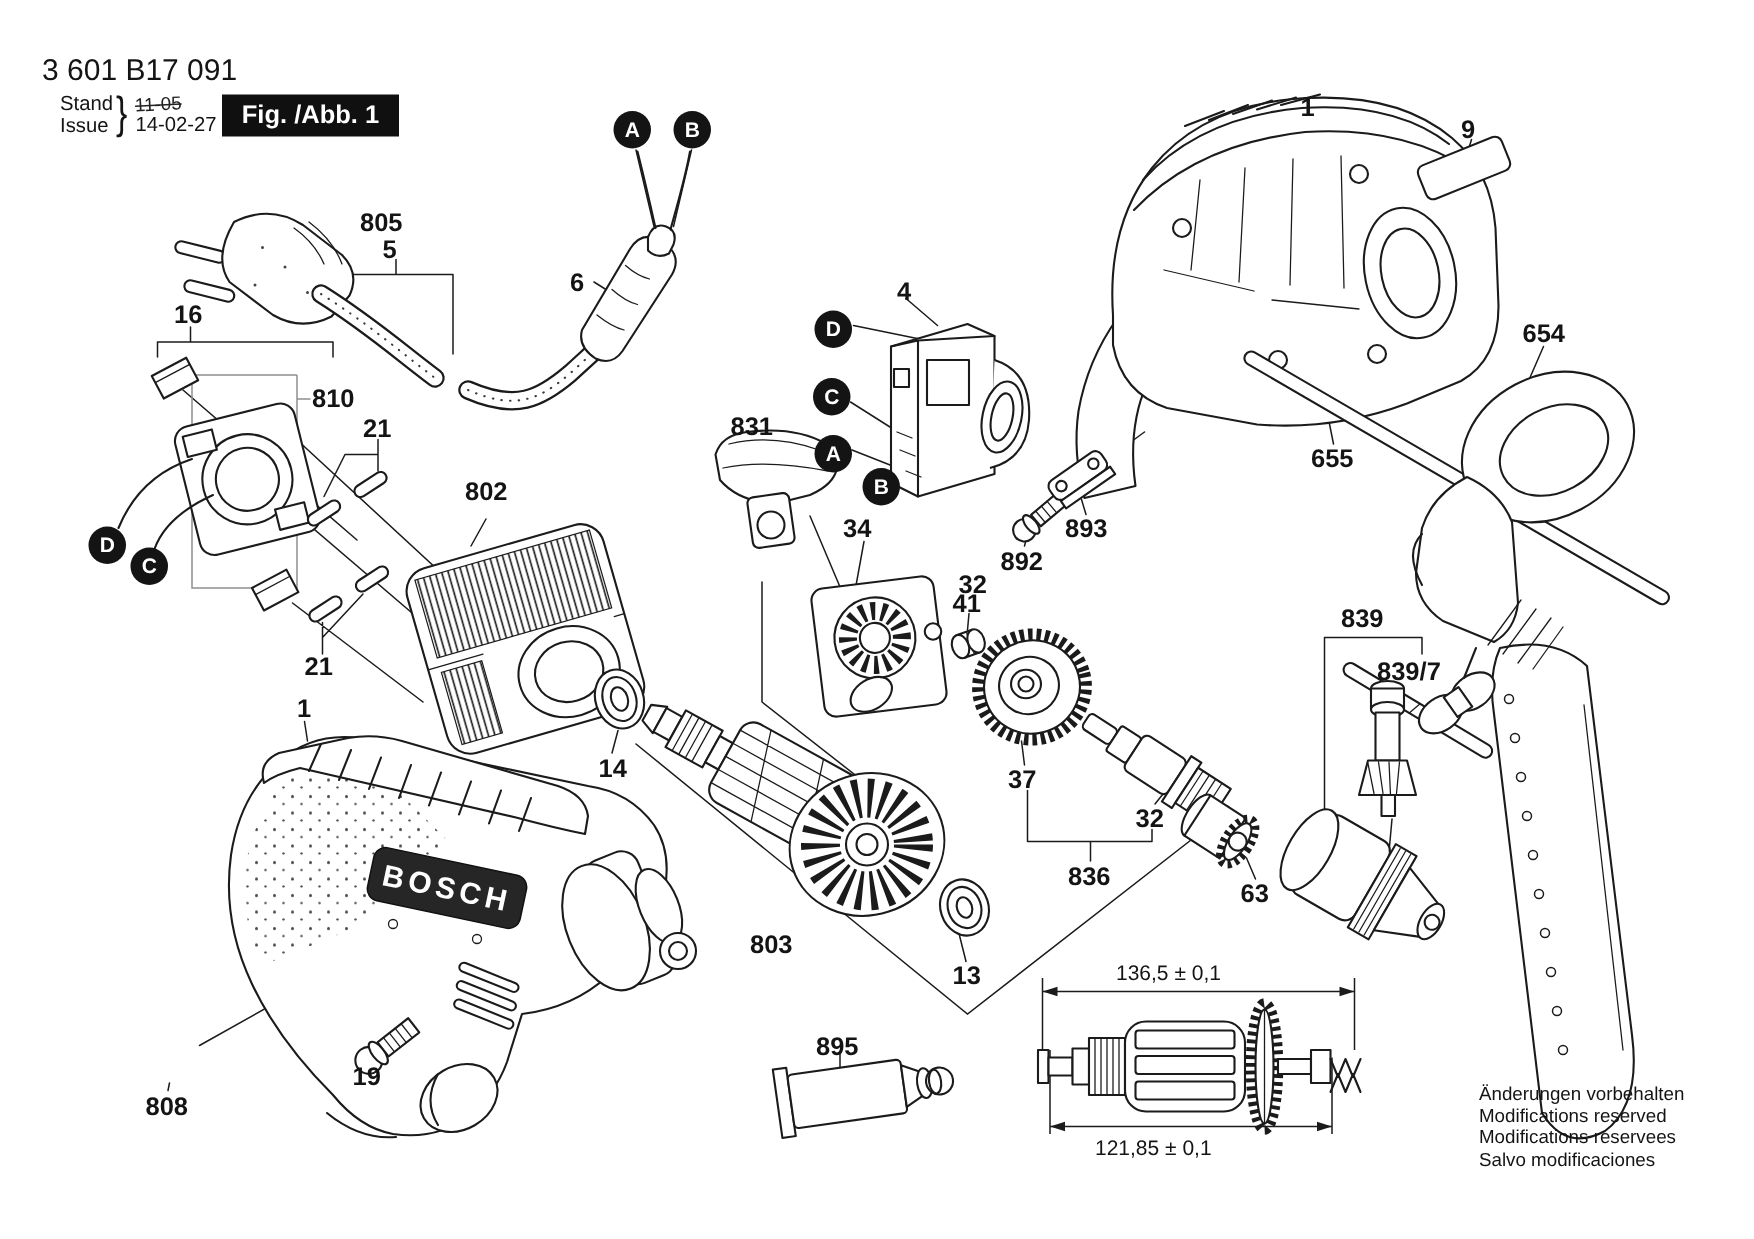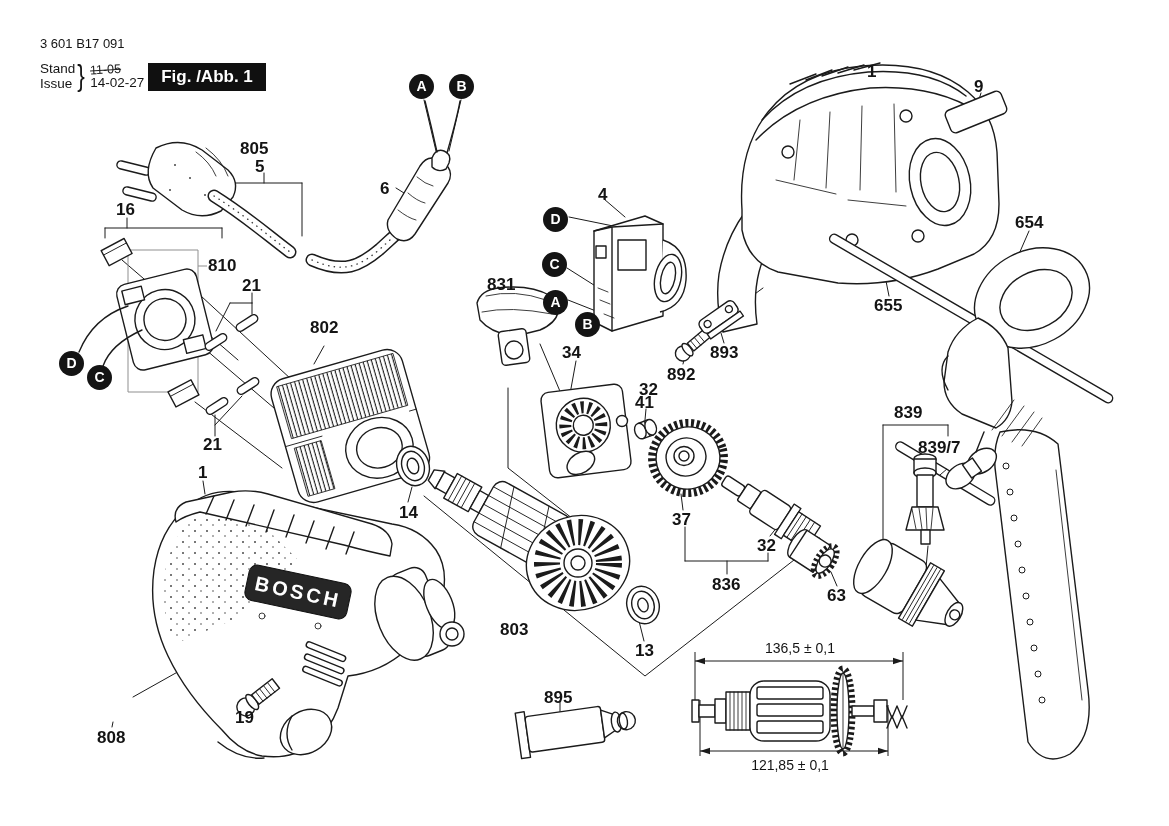--- a/index.html
+++ b/index.html
@@ -14,30 +14,30 @@
   .lead{fill:none;stroke:#1b1b1b;stroke-width:1;stroke-linecap:round}
   .gray{fill:none;stroke:#8f8f8f;stroke-width:1}
   .cordo{fill:none;stroke:#1b1b1b;stroke-width:13;stroke-linecap:round}
   .cordi{fill:none;stroke:#fff;stroke-width:10;stroke-linecap:round}
   .cdot{fill:none;stroke:#3a3a3a;stroke-width:1.4;stroke-dasharray:.3 5.5;stroke-linecap:round}
   .dimln{fill:none;stroke:#1b1b1b;stroke-width:1}
   
   .pl{position:absolute;font-weight:bold;font-size:17px;white-space:nowrap}
   .co{position:absolute;width:25px;height:25px;border-radius:50%;background:#141414;color:#fff;
       font-weight:bold;font-size:14px;line-height:25px;text-align:center}
-  .hdr-num{position:absolute;left:40px;top:36px;font-size:13px}
+  .hdr-num{position:absolute;left:28px;top:36px;font-size:20px}
   .issue{position:absolute;left:40px;top:59px;display:flex;align-items:center}
   .issue .col{display:flex;flex-direction:column;font-size:13.5px;line-height:15px}
   .brace{font-size:30px;font-weight:400;transform:scaleX(.75);margin:0 2px 0 1px}
   .dates{display:flex;flex-direction:column;line-height:14px;margin-left:2px}
   .old{font-size:12.5px;text-decoration:line-through;transform:rotate(-3deg);color:#222}
   .new-date{font-size:13.5px}
   .figbox{position:absolute;left:148px;top:63px;width:118px;height:28px;background:#101010;color:#fff;
           font-weight:bold;font-size:17px;text-align:center;line-height:28px}
-  .dim{position:absolute;font-size:14px;text-align:center}
+  .dim{position:absolute;font-size:14px;}
   .notes{position:absolute;left:986px;top:722px;font-size:12.5px;line-height:14.5px}
 </style>
 </head>
 <body>
 
 <div class="stage">
 
 <svg class="art" width="1169" height="826" viewBox="0 0 1169 826">
   <defs>
     <pattern id="vh" width="4.2" height="8" patternUnits="userSpaceOnUse">
@@ -448,14 +448,20 @@
 <div class="co" style="left:543px;top:207px">D</div>
 <div class="co" style="left:542px;top:252px">C</div>
 <div class="co" style="left:543px;top:290px">A</div>
 <div class="co" style="left:575px;top:312px">B</div>
 <div class="co" style="left:59px;top:351px">D</div>
 <div class="co" style="left:87px;top:365px">C</div>
 
 <span class="dim" style="left:744px;top:640px;width:112px">136,5 ± 0,1</span>
 <span class="dim" style="left:730px;top:757px;width:120px">121,85 ± 0,1</span>
 
-
+<div class="notes">
+  <div>Änderungen vorbehalten</div>
+  <div>Modifications reserved</div>
+  <div>Modifications reservees</div>
+  <div>Salvo modificaciones</div>
 </div>
 
+</div>
+
 </body></html>

